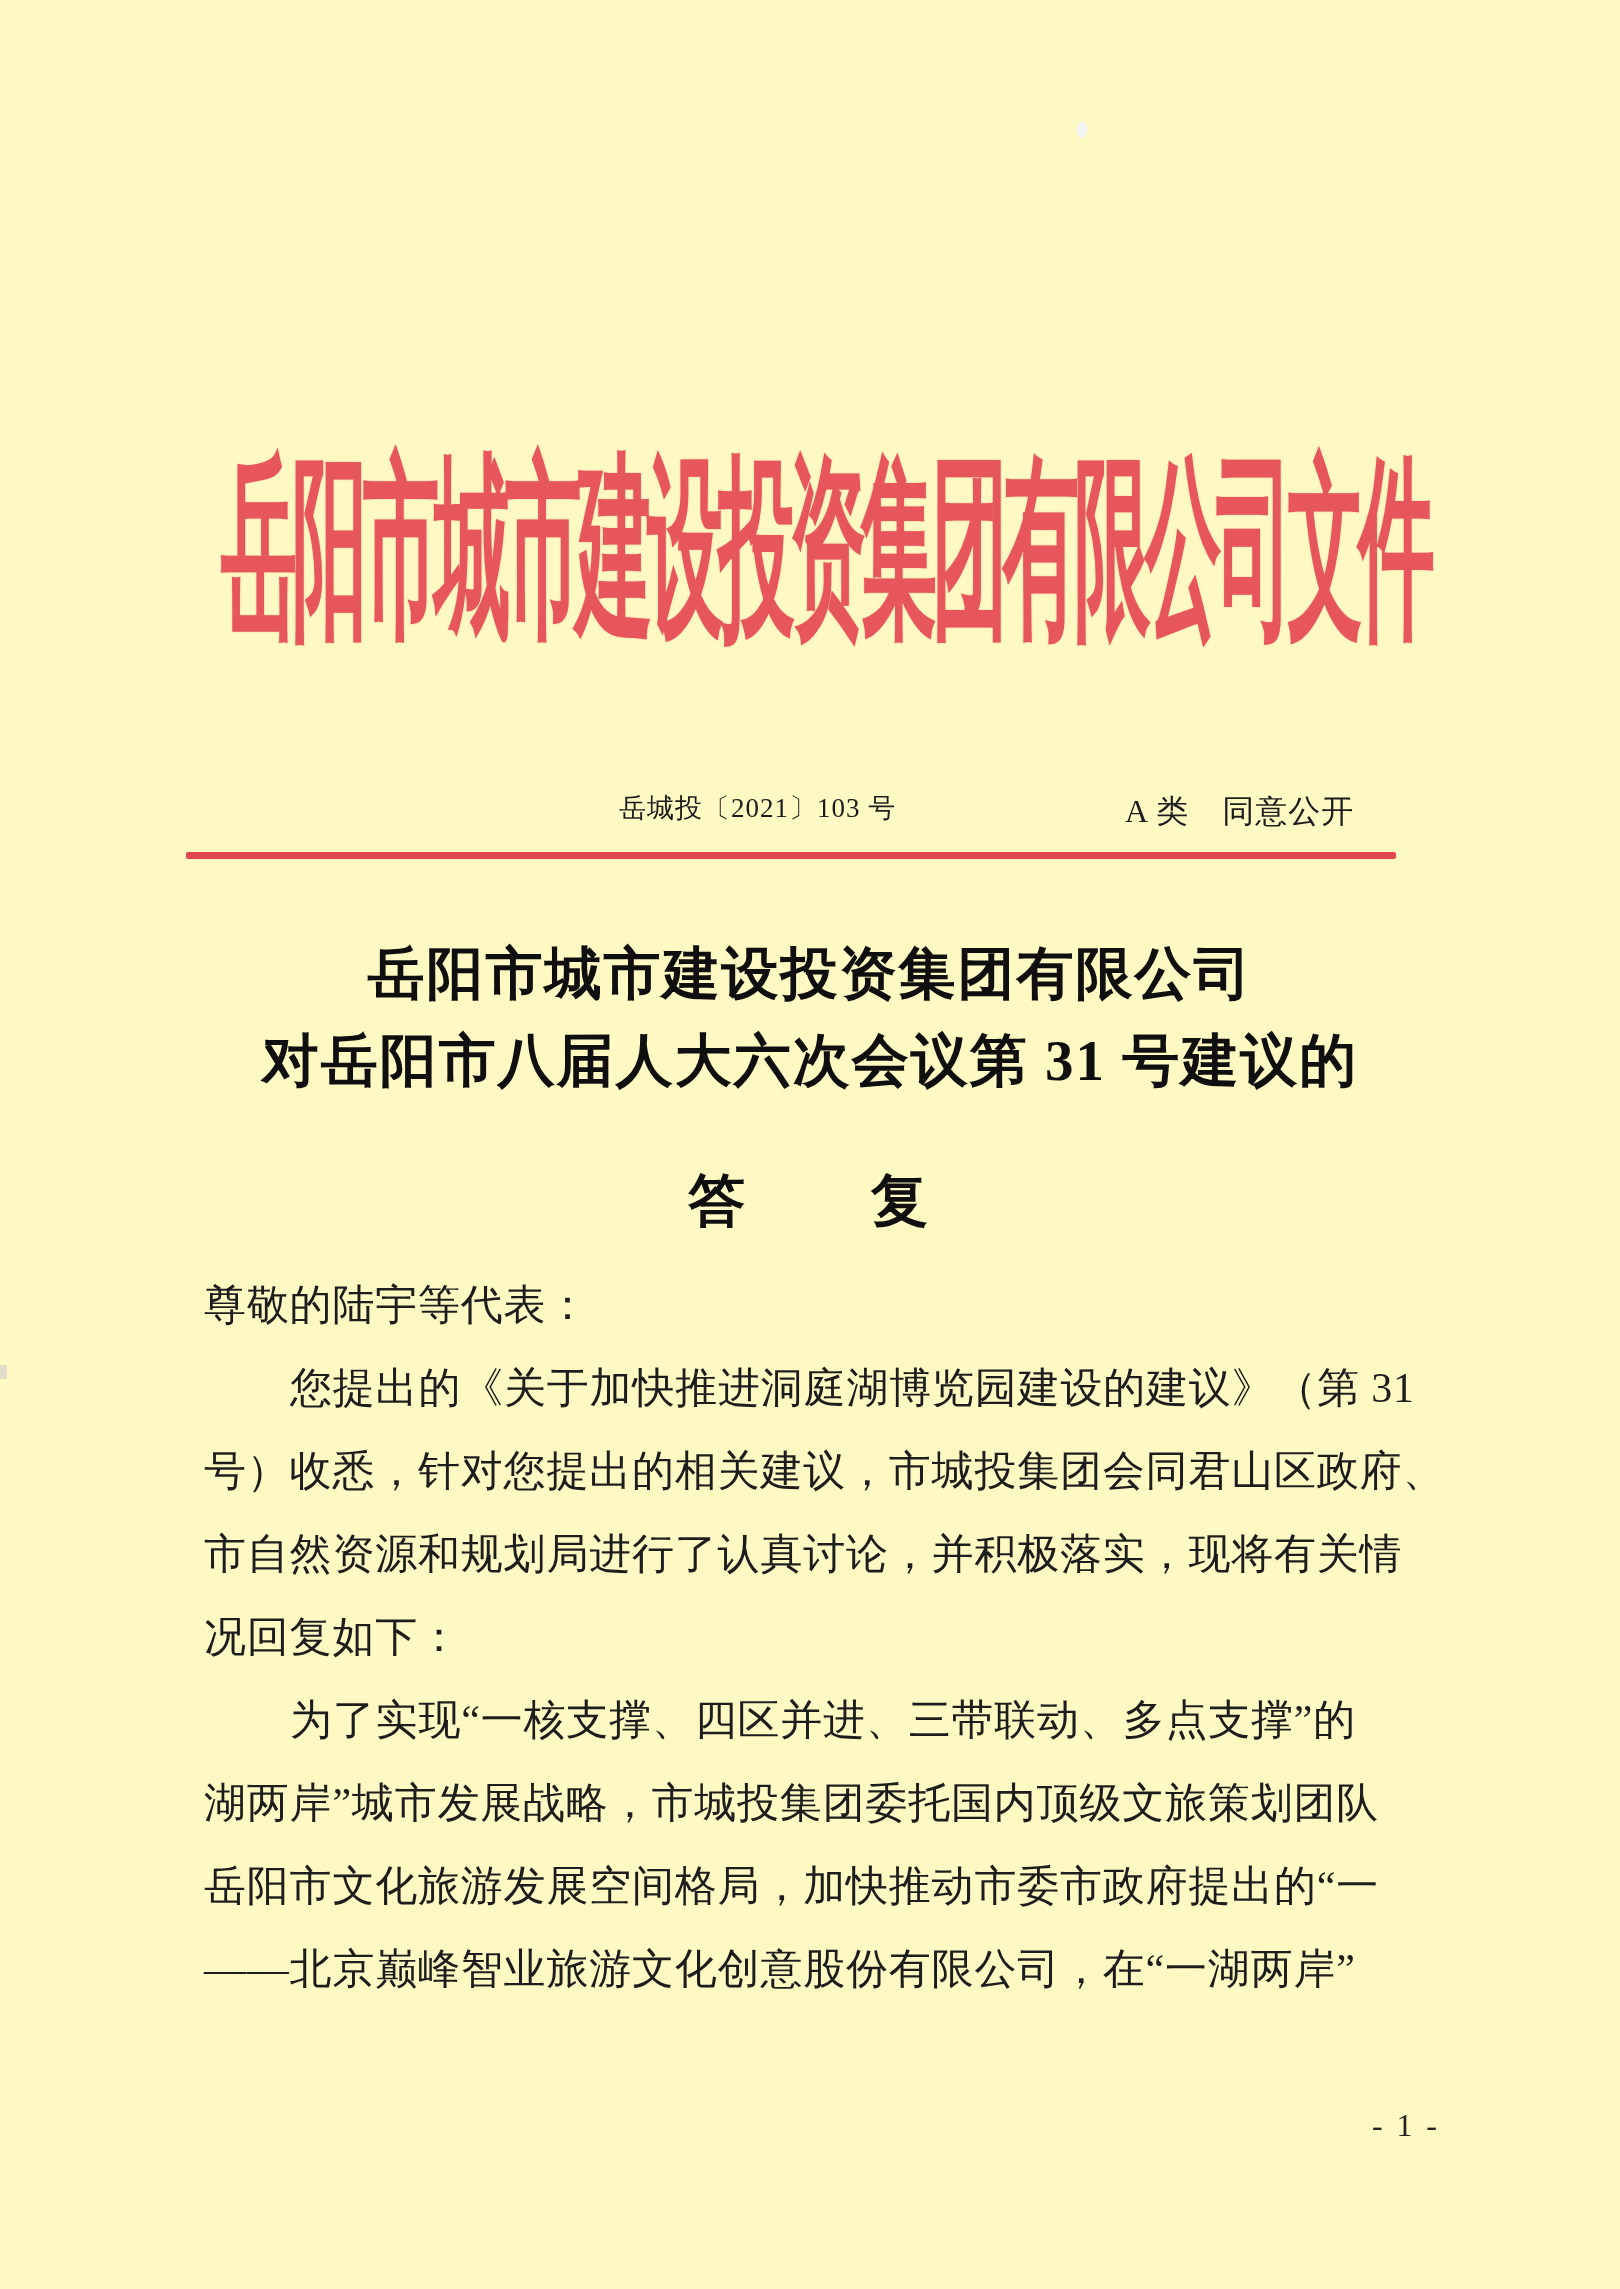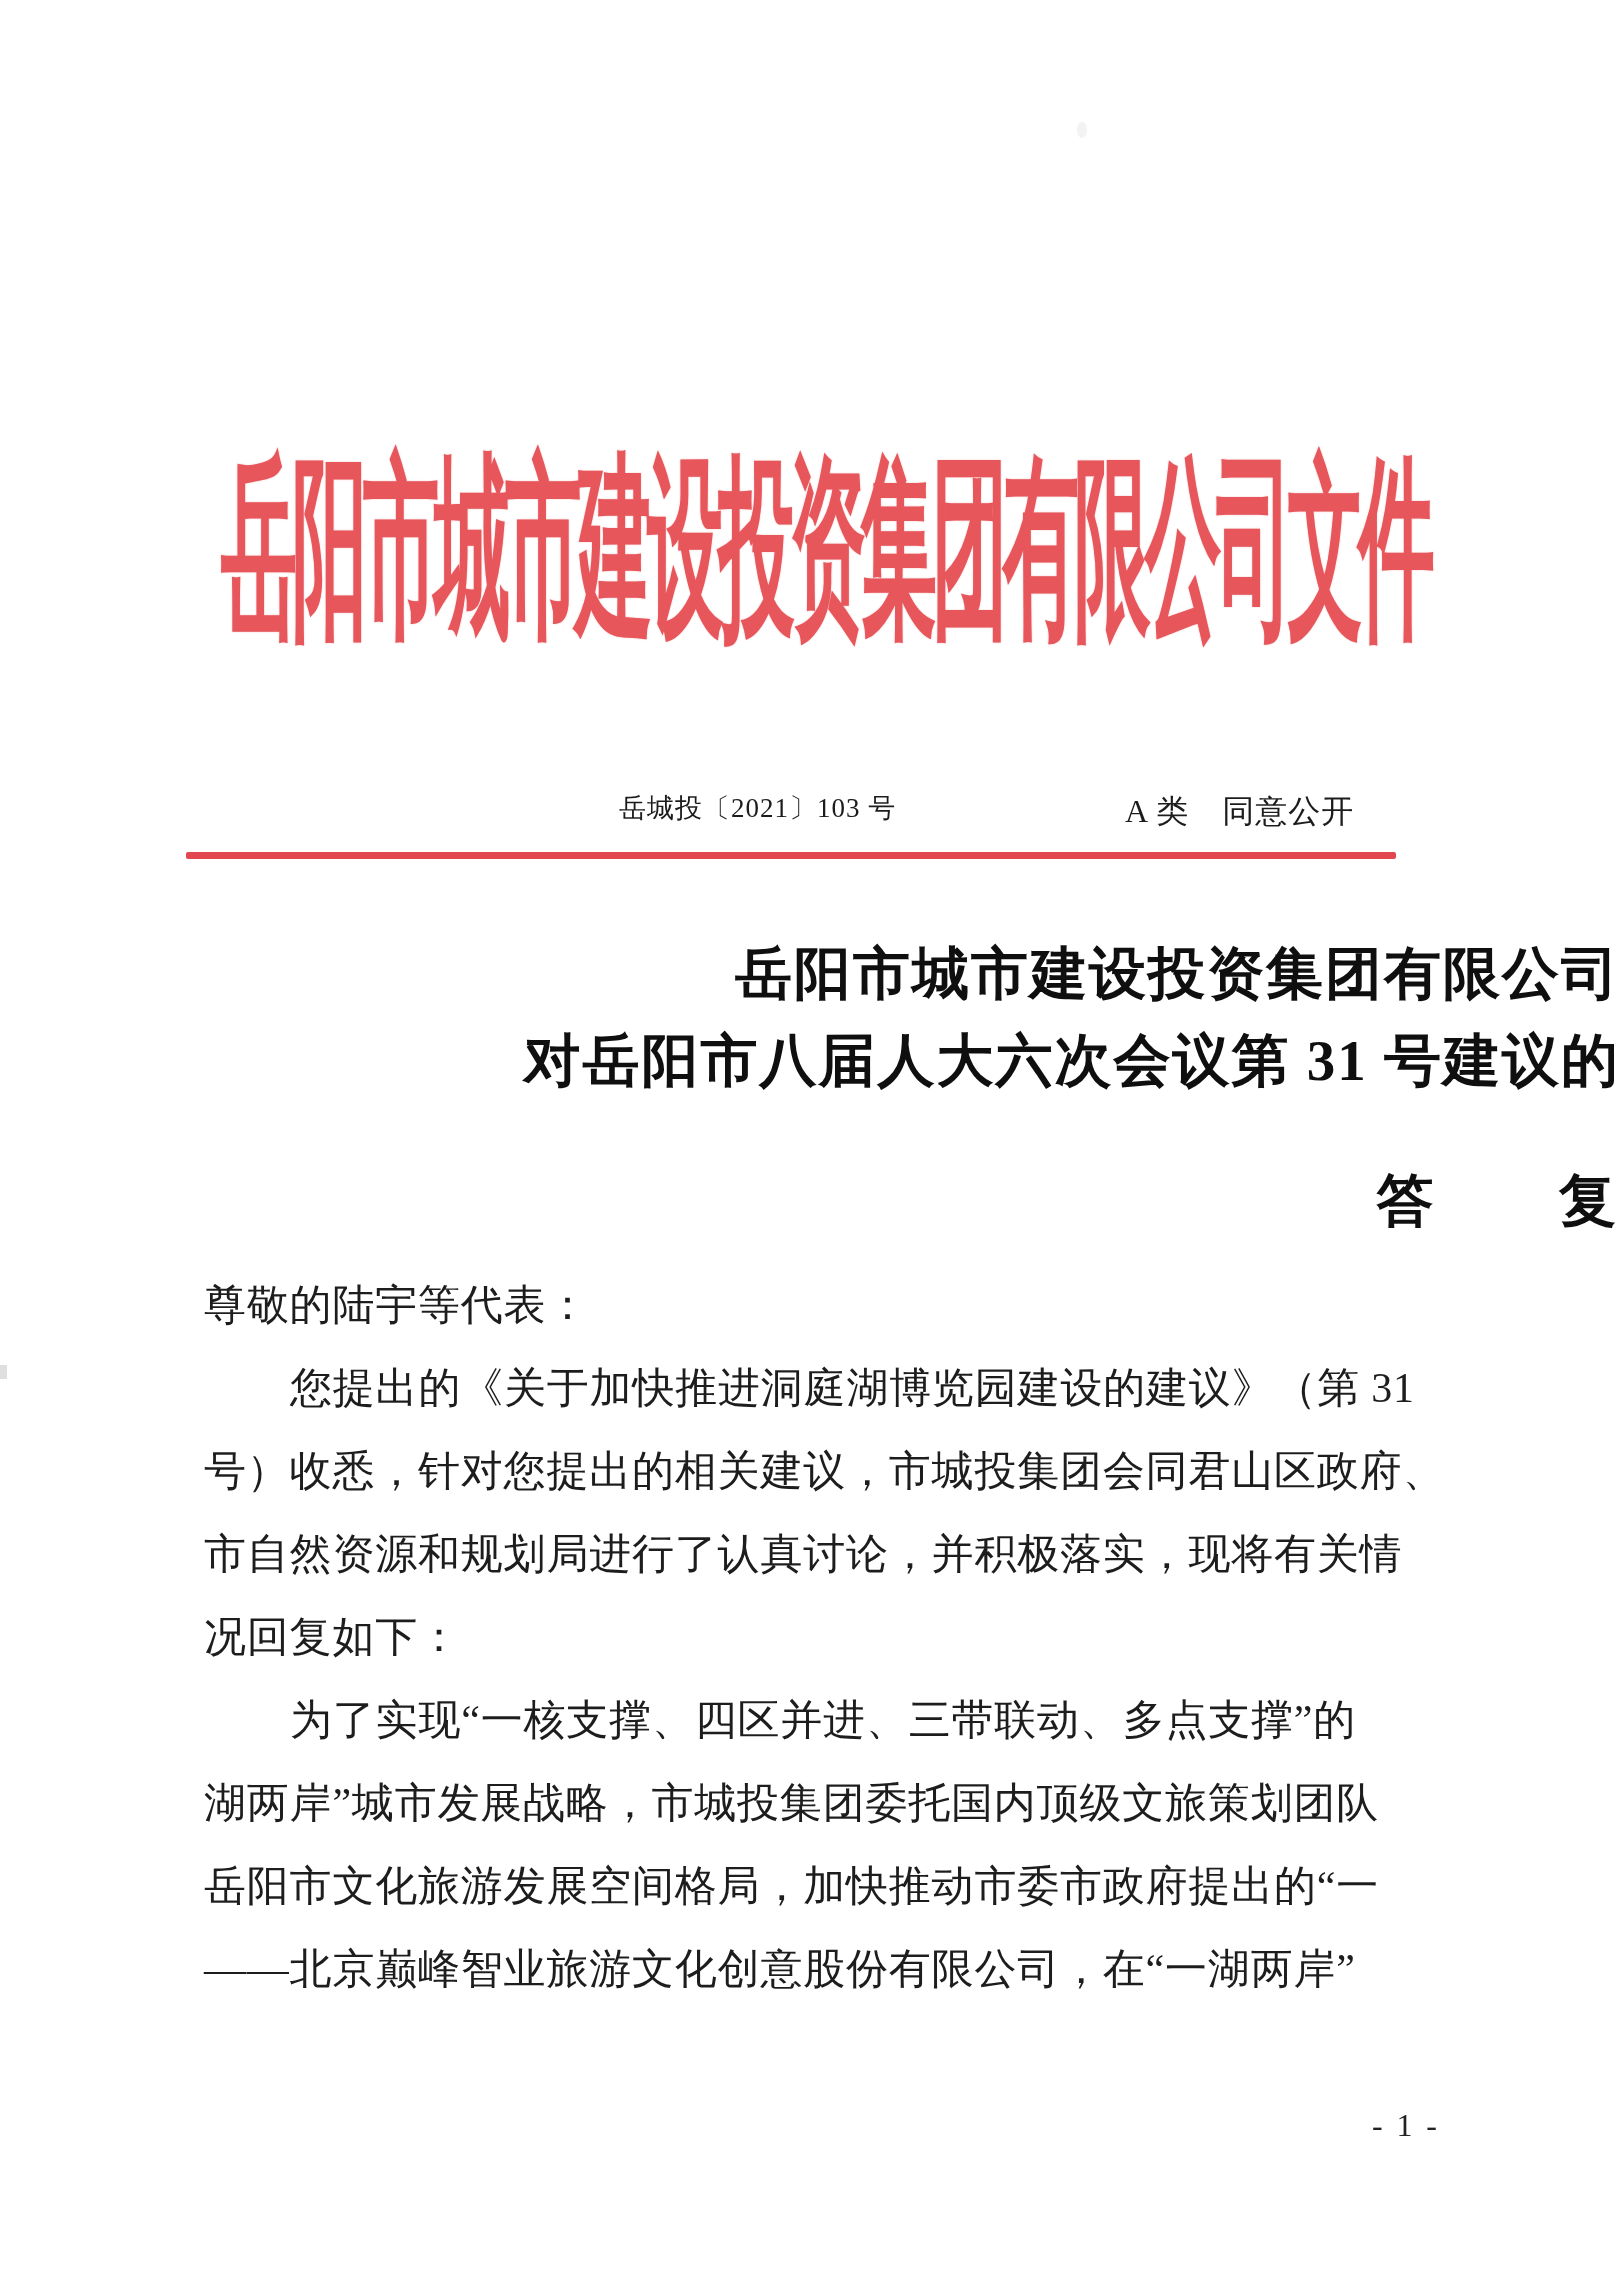--- a/index.html
+++ b/index.html
@@ -5,21 +5,21 @@
   html, body {
     margin: 0;
     padding: 0;
     background: #888;
   }
   .page {
     position: relative;
     width: 1620px;
     height: 2290px;
     margin: 0 auto;
-    background: #ffffff;
+    background: #fef9c3;
     overflow: hidden;
     font-family: "Liberation Serif", "DejaVu Serif", serif;
     color: #1e1e1e;
   }
 
   
   .speck {
     position: absolute;
     left: 1077px; top: 122px;
     width: 9.8px; height: 15.7px;
@@ -80,21 +80,21 @@
     height: 6.9px;
     background: #e2464e;
     border-radius: 2px;
   }
 
   
   .title-line {
     position: absolute;
     left: 0;
     width: 100%;
-    text-align: right;
+    text-align: center;
     font-size: 57px;
     line-height: 1.0;
     font-weight: 700;
     letter-spacing: 2px;
     color: #0f0f0f;
     white-space: nowrap;
   }
   .t1 { top: 945px; }
   .t2 { top: 1032px; }
   .t3 { top: 1172px; letter-spacing: 3.9px; }

